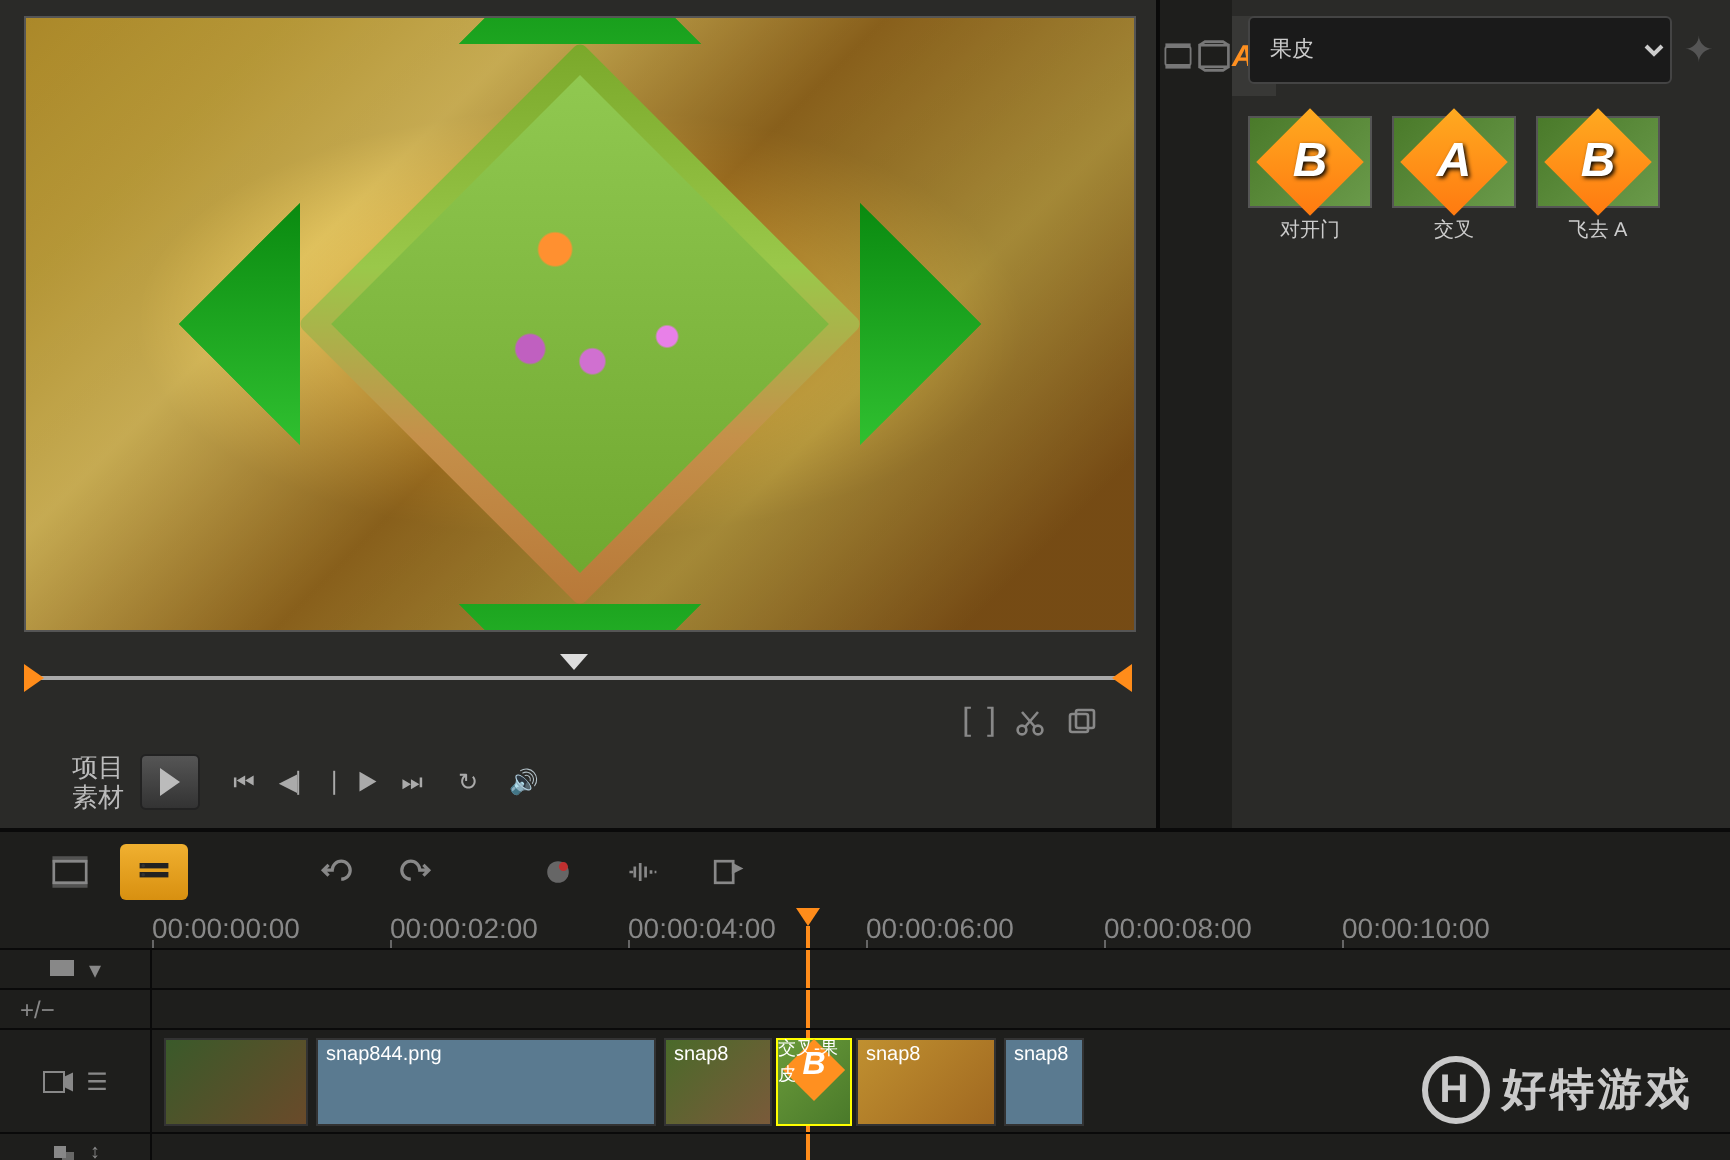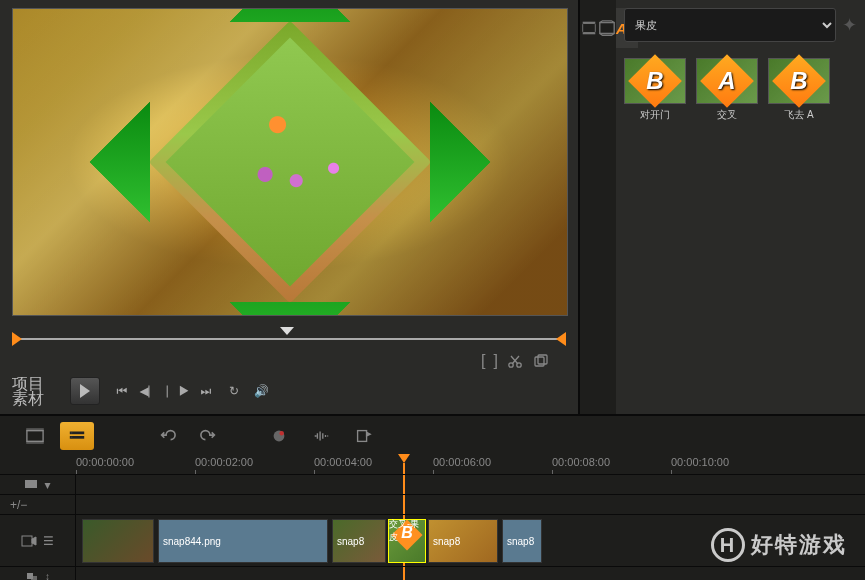--- a/index.html
+++ b/index.html
@@ -20,21 +20,21 @@
 .scrub-line{position:absolute;left:8px;right:8px;top:8px;height:2px;background:#aaa}
 .tri{width:0;height:0;border-style:solid;position:absolute}
 .tri-l{left:0;top:2px;border-width:7px 0 7px 10px;border-color:transparent transparent transparent #ff8c1a}
 .tri-r{right:0;top:2px;border-width:7px 10px 7px 0;border-color:transparent #ff8c1a transparent transparent}
 .tri-m{left:268px;top:-3px;border-width:8px 7px 0 7px;border-color:#ddd transparent transparent}
 .tc-row{display:flex;align-items:center;margin-top:4px;height:18px;padding-right:12px}
 .tc-row .sp{flex:1}
 .bracket{font-size:16px;color:#888;margin:0 4px}
 .ico{width:16px;height:16px;margin:0 5px;display:inline-flex;align-items:center;justify-content:center;color:#888}
 .ctrl-row{display:flex;align-items:center;margin-top:4px;height:34px;padding-right:12px}
-.lbl-col{width:50px;text-align:left;font-size:16px;color:#bbb;line-height:15px}
+.lbl-col{width:50px;text-align:right;font-size:13px;color:#bbb;line-height:15px}
 .lbl-col div{height:15px}
 .play{width:30px;height:28px;background:linear-gradient(#555,#333);border:1px solid #222;border-radius:3px;margin:0 8px;display:flex;align-items:center;justify-content:center}
 .play::before{content:"";border-left:10px solid #bbb;border-top:7px solid transparent;border-bottom:7px solid transparent}
 .pb{width:18px;height:18px;margin:0 5px;color:#aaa;font-size:12px;display:flex;align-items:center;justify-content:center}
 .tc{margin-left:auto;background:#0a0a0a;border:1px solid #444;padding:3px 6px;font-family:monospace;font-size:13px;display:flex;align-items:center}
 .tc-spin{display:flex;flex-direction:column;margin-left:4px}
 .tc-spin span{font-size:6px;line-height:6px;color:#888}
 .lib{width:285px;background:#2a2a28;display:flex}
 .lib-tabs{width:36px;background:#1e1e1c;display:flex;flex-direction:row;padding-top:8px}
 .lt{width:36px;height:40px;display:flex;align-items:center;justify-content:center;color:#777;font-size:15px}
@@ -49,32 +49,32 @@
 .th-img{width:62px;height:46px;background:linear-gradient(135deg,#4a7a2a,#6a9a4a);border:1px solid #555;position:relative;display:flex;align-items:center;justify-content:center}
 .th-letter{position:absolute;font-size:24px;font-weight:bold;color:#fff;font-style:italic;text-shadow:1px 1px 2px #000}
 .th-diamond{position:absolute;width:38px;height:38px;background:linear-gradient(135deg,#ffaa20,#ff7a10);transform:rotate(45deg)}
 .th-lbl{margin-top:4px;font-size:10px;color:#ccc}
 .tl{height:166px;background:#1e1e1c;border-top:2px solid #0a0a0a}
 .tl-tools{height:40px;display:flex;align-items:center;padding:0 18px;gap:8px}
 .tbtn{width:34px;height:28px;display:flex;align-items:center;justify-content:center;color:#888;border-radius:3px}
 .tbtn.on{background:linear-gradient(#f0b030,#d89010);color:#222}
 .tbtn svg{width:18px;height:16px}
 .tgap{width:40px}
-.ruler{height:18px;display:flex;position:relative;padding-left:76px;font-size:11px;color:#888;font-family:monospace}
+.ruler{height:18px;display:flex;position:relative;padding-left:76px;font-size:14px;color:#888;font-family:monospace}
 .tick{position:absolute}
 .tick::before{content:"";position:absolute;left:0;top:14px;width:1px;height:4px;background:#666}
 .ph{position:absolute;top:-2px;width:0;height:0;border-left:6px solid transparent;border-right:6px solid transparent;border-top:9px solid #ff8c1a}
 .ph::after{content:"";position:absolute;left:-1px;top:0;width:2px;height:120px;background:#ff8c1a}
 .tracks{position:relative}
 .track{height:28px;display:flex;align-items:center;border-top:1px solid #0a0a0a}
 .track.thin{height:20px}
 .tkh{width:76px;height:100%;display:flex;align-items:center;justify-content:center;gap:6px;color:#888;background:#1e1e1c;font-size:12px;border-right:1px solid #0a0a0a}
 .track.vid{height:52px}
 .clips{position:relative;flex:1;height:100%}
-.clip{position:absolute;top:4px;height:44px;background:#5a7a90;border:1px solid #333;font-size:10px;color:#fff;display:flex;align-items:center;padding:2px 4px;overflow:hidden}
+.clip{position:absolute;top:4px;height:44px;background:#5a7a90;border:1px solid #333;font-size:10px;color:#fff;display:flex;align-items:flex-start;padding:2px 4px;overflow:hidden}
 .clip-bg{position:absolute;inset:0;background:linear-gradient(135deg,#4a6a2a,#7a5a3a)}
 .clip span{position:relative}
 .trans{position:absolute;top:4px;height:44px;background:linear-gradient(135deg,#6a9a3a,#4a7a2a);border:1px solid #ff0;display:flex;flex-direction:column;align-items:center;justify-content:center;font-size:9px;color:#fff}
 .trans .d{width:22px;height:22px;background:#ff9020;transform:rotate(45deg);position:absolute;top:4px}
 .trans .b{position:absolute;top:4px;font-size:16px;font-weight:bold;font-style:italic}
 .wm{position:absolute;right:18px;bottom:18px;display:flex;align-items:center;gap:6px;color:#ddd;font-size:22px;font-weight:bold;opacity:.9;letter-spacing:2px}
 .wm-c{width:34px;height:34px;border:3px solid #ddd;border-radius:50%;display:flex;align-items:center;justify-content:center;font-size:20px}
 </style>
 </head>
 <body>

